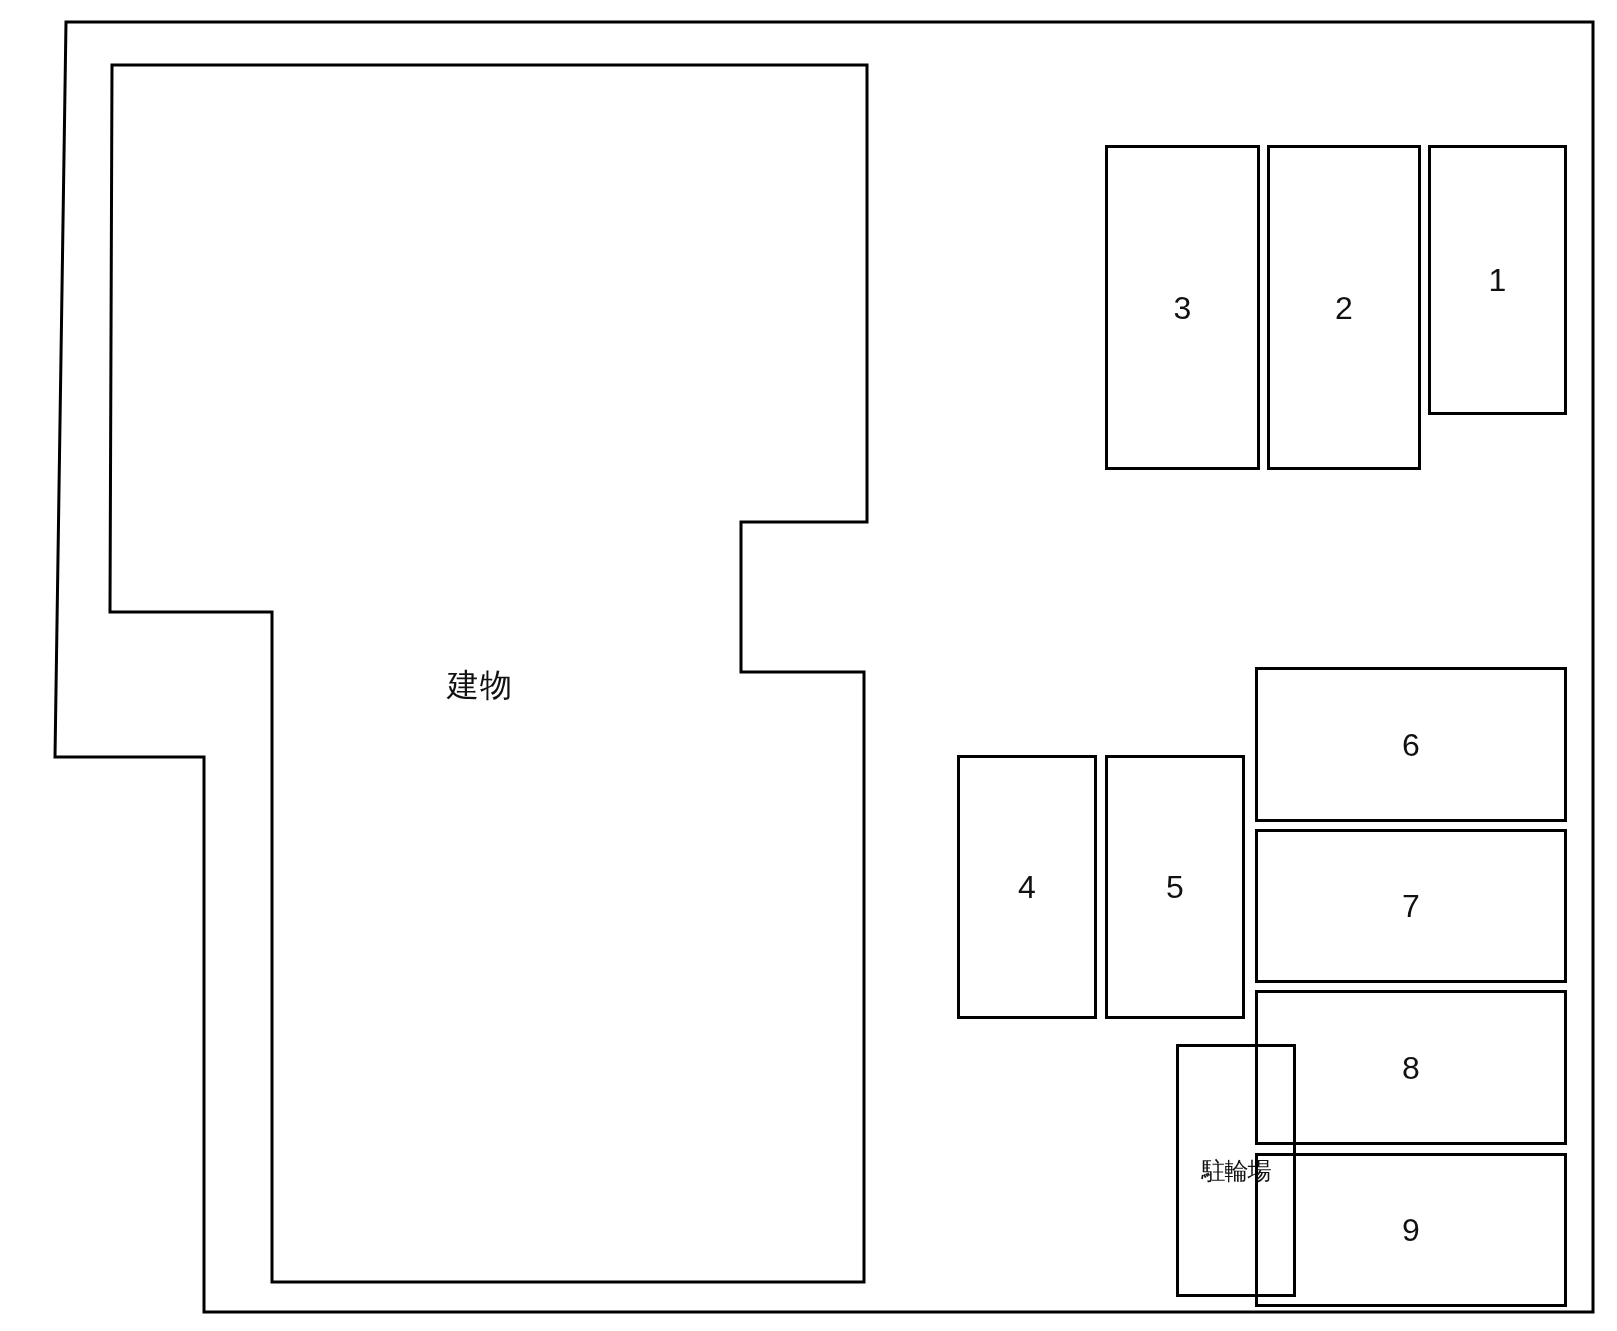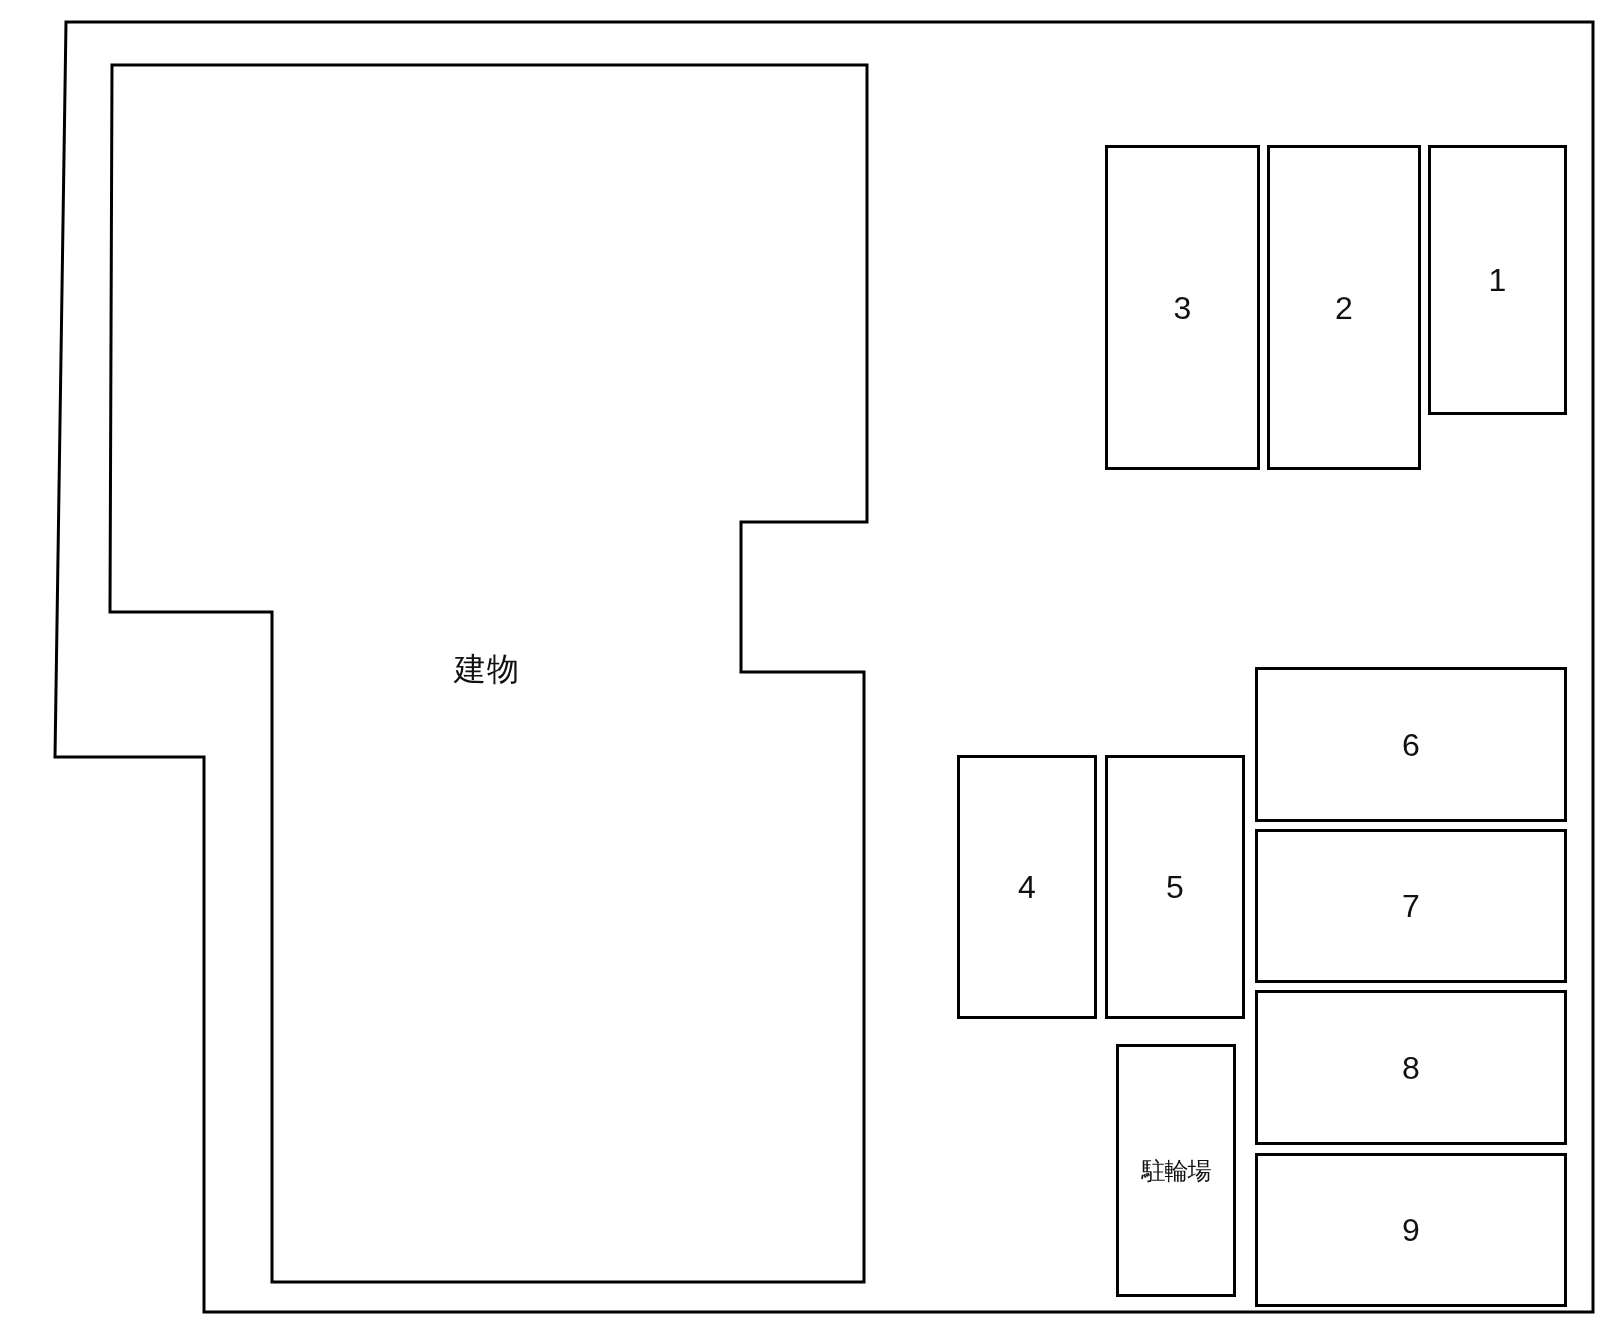--- a/index.html
+++ b/index.html
@@ -50,23 +50,22 @@
     .bike-label {
       font-family: "DejaVu Sans", sans-serif;
       font-size: 24px;
       color: #111111;
       letter-spacing: -1px;
       white-space: nowrap;
     }
     .building-label {
       position: absolute;
       left: 447px;
-      top: 652px;
+      top: 668px;
       width: 80px;
-      text-align: center;
       font-family: "DejaVu Sans", sans-serif;
       font-size: 32px;
       color: #111111;
       line-height: 1.1;
       letter-spacing: 1px;
     }
   </style>
 </head>
 <body>
 
@@ -99,16 +98,16 @@
   <div class="spot" style="left:1255px;top:829px;width:312px;height:154px;">
     <span class="spot-label">7</span>
   </div>
   <div class="spot" style="left:1255px;top:990px;width:312px;height:155px;">
     <span class="spot-label">8</span>
   </div>
   <div class="spot" style="left:1255px;top:1153px;width:312px;height:154px;">
     <span class="spot-label">9</span>
   </div>
 
-  <div class="spot" style="left:1116px;top:1044px;width:120px;height:253px;">
+  <div class="spot" style="left:1176px;top:1044px;width:120px;height:253px;">
     <span class="bike-label">駐輪場</span>
   </div>
 </div>
 
 </body></html>

